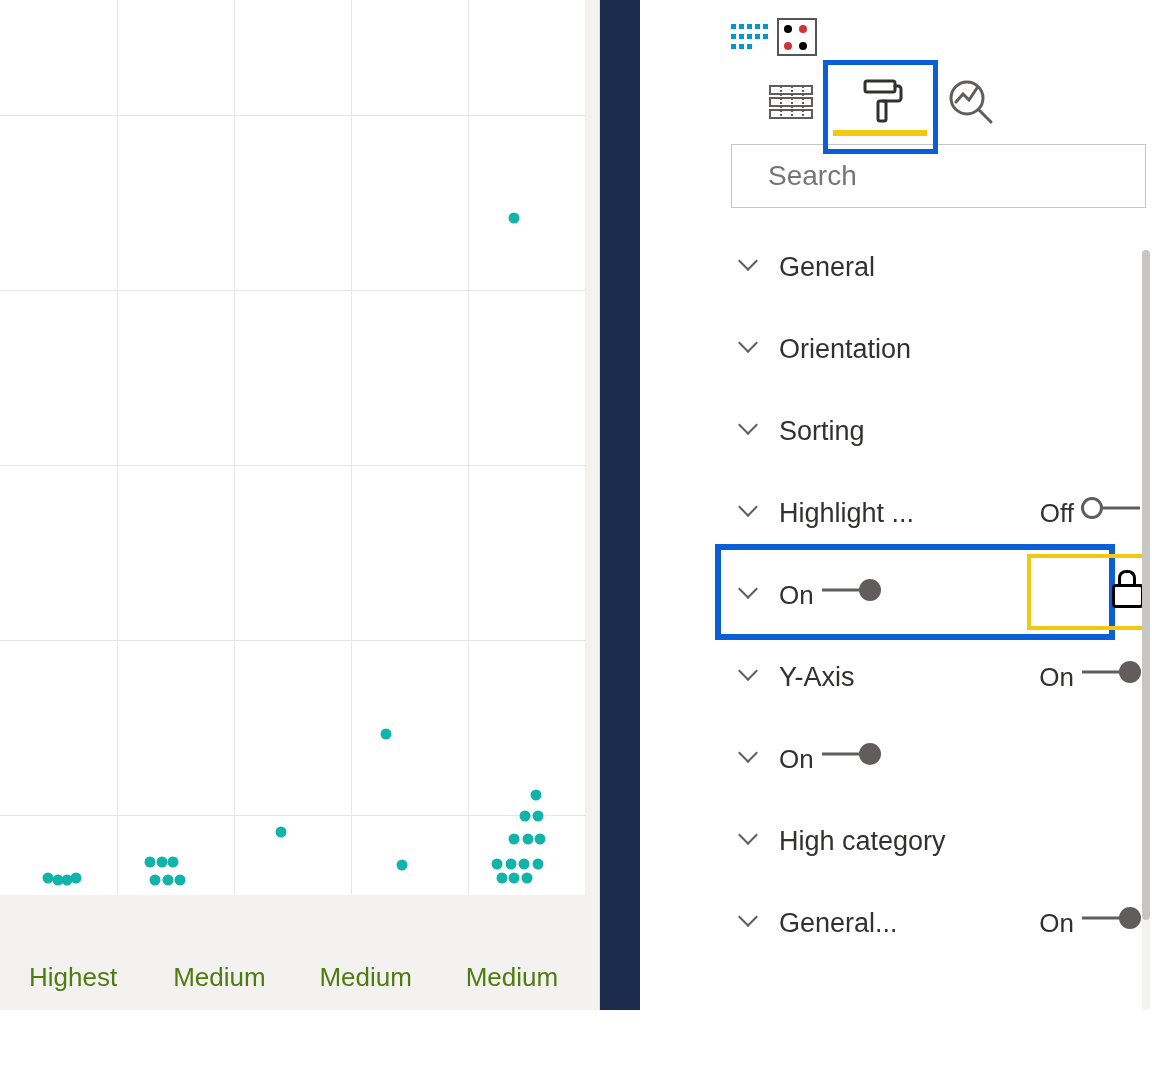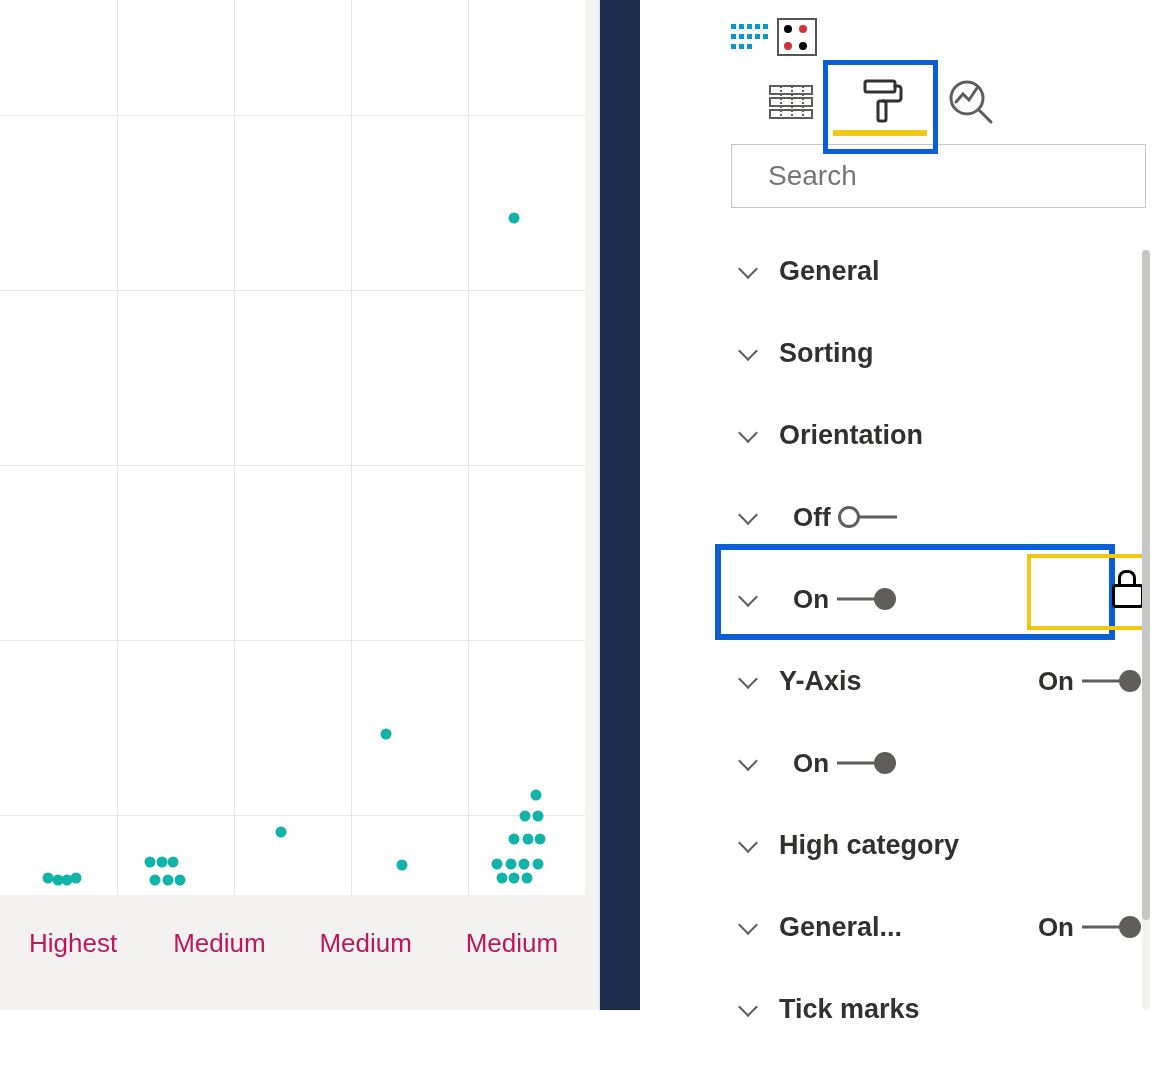--- a/index.html
+++ b/index.html
@@ -40,26 +40,27 @@
     position: absolute;
     width: 11px;
     height: 11px;
     border-radius: 50%;
     background: #12b3a8;
     transform: translate(-50%, -50%);
   }
   .xlabels {
     position: absolute;
     left: 0;
-    top: 928px;
+    top: 952px;
     width: 585px;
     height: 50px;
     display: flex;
     font-size: 26px;
-    color: #be185d;
+    color: #4d7c0f;
+    align-items: center;
   }
   .xlabels span {
     flex: 1;
     text-align: center;
     white-space: nowrap;
   }
   .bottom-strip {
     position: absolute;
     left: 0;
     right: 0;
@@ -164,48 +165,47 @@
     background: transparent;
   }
 
   
   .prop-list {
     position: relative;
     margin-top: 22px;
   }
   .prop-row {
     display: flex;
-    align-items: center;
+    align-items: flex-start;
     padding: 22px 12px 22px 12px;
     font-size: 27px;
     color: #323130;
     position: relative;
     min-height: 82px;
-    font-weight: bold;
   }
   .chev {
     width: 22px;
     height: 22px;
     margin-right: 20px;
     position: relative;
     flex-shrink: 0;
   }
   .chev::before {
     content: "";
     position: absolute;
     left: 4px;
     top: 2px;
     width: 12px;
     height: 12px;
     border-left: 2.5px solid #605e5c;
     border-bottom: 2.5px solid #605e5c;
     transform: rotate(-45deg);
   }
   .prop-label { flex: 1; white-space: nowrap; overflow: hidden; text-overflow: ellipsis; }
-  .state-label { font-size: 26px; color: #323130; margin-right: 8px; margin-left: 14px; }
+  .state-label { font-size: 26px; color: #323130; margin-right: 8px; }
   .toggle {
     width: 58px;
     height: 20px;
     position: relative;
   }
   .toggle .track {
     position: absolute;
     left: 0; right: 0; top: 50%;
     height: 3px;
     background: #605e5c;
@@ -418,28 +418,29 @@
     <input type="text" placeholder="Search" style="">
   </div>
 
   <div class="prop-list" id="prop-list">
       <div class="prop-row">
         <span class="chev"></span>
         <span class="prop-label">General</span>
       </div>
       <div class="prop-row">
         <span class="chev"></span>
+        <span class="prop-label">Orientation</span>
+      </div>
+      <div class="prop-row">
+        <span class="chev"></span>
         <span class="prop-label">Sorting</span>
       </div>
       <div class="prop-row">
         <span class="chev"></span>
-        <span class="prop-label">Orientation</span>
-      </div>
-      <div class="prop-row">
-        <span class="chev"></span>
+        <span class="prop-label">Highlight ...</span>
         <span class="state-label">Off</span>
         <span class="toggle off">
           <span class="track"></span>
           <span class="knob"></span>
         </span>
       </div>
       <div class="prop-row">
         <span class="chev"></span>
         <span class="state-label">On</span>
         <span class="toggle on">
@@ -470,24 +471,20 @@
       </div>
       <div class="prop-row">
         <span class="chev"></span>
         <span class="prop-label">General...</span>
         <span class="state-label">On</span>
         <span class="toggle on">
           <span class="track"></span>
           <span class="knob"></span>
         </span>
       </div>
-      <div class="prop-row">
-        <span class="chev"></span>
-        <span class="prop-label">Tick marks</span>
-      </div>
       <div class="hl-blue" style="left: -10px; top: 314px; width: 400px; height: 96px;"></div>
       <div class="hl-yellow" style="left: 302.312px; top: 324px; width: 122.688px; height: 76px;"></div>
       <div class="cursor" style="left: 387px; top: 340px;"></div>
     </div>
 
   <div class="scroll-track"></div>
   <div class="scroll-thumb"></div>
 </div>
 
 </body></html>

